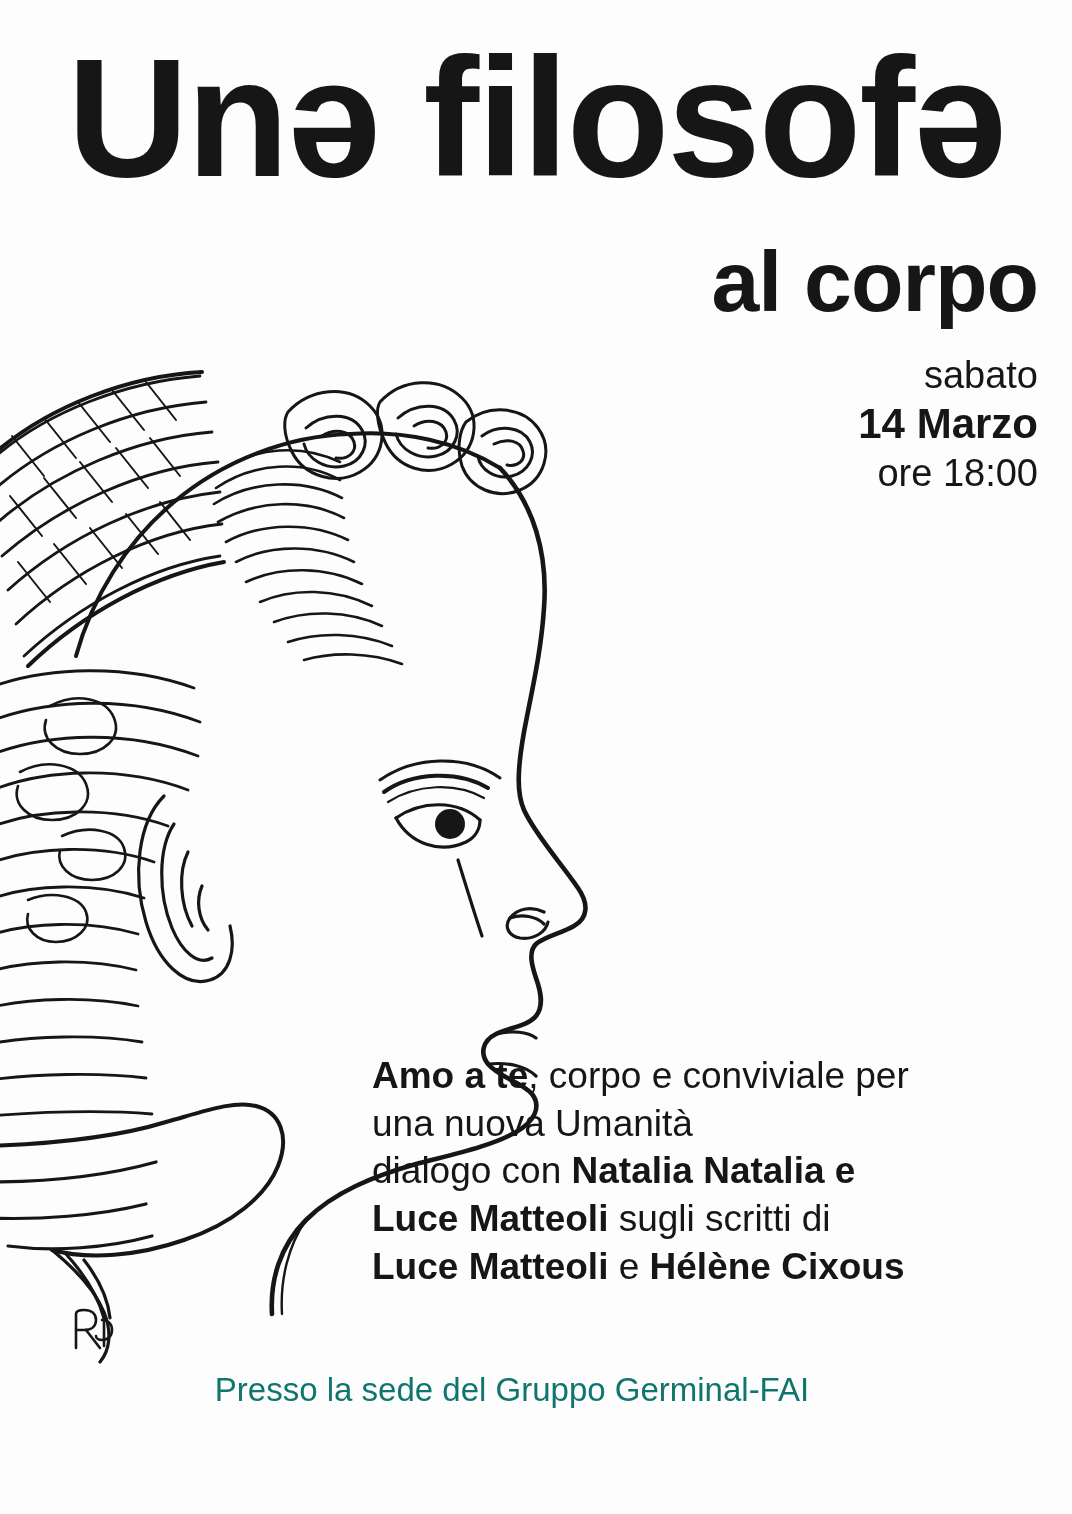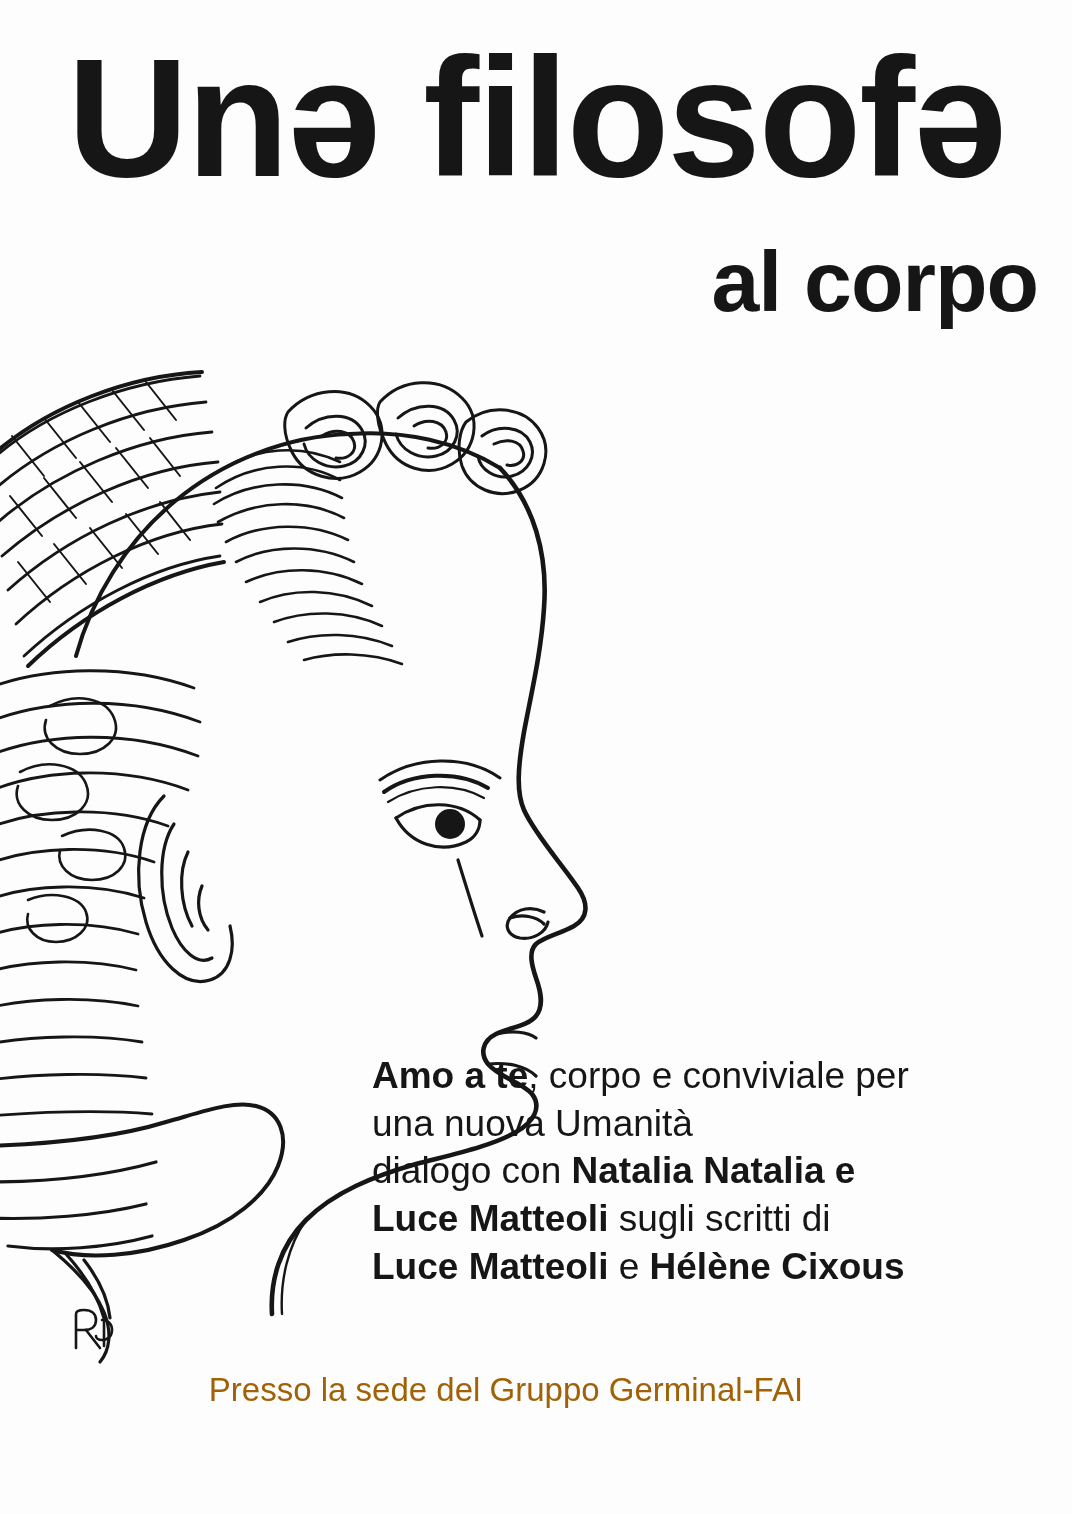--- a/index.html
+++ b/index.html
@@ -92,27 +92,27 @@
     font-size: 37px;
     line-height: 1.29;
     color: #161616;
     font-weight: 400;
   }
   .description b { font-weight: 700; }
 
   
   .footer {
     position: absolute;
-    left: 6px;
+    left: 12px;
     top: 1368px;
     width: 1000px;
     text-align: center;
     font-size: 33px;
     line-height: 1.33;
-    color: #a16207;
+    color: #0f766e;
   }
   .footer div { white-space: nowrap; }
 
   
   .signature {
     position: absolute;
     left: 62px;
     top: 1300px;
     width: 60px;
     height: 60px;
@@ -120,20 +120,25 @@
   }
 </style>
 </head>
 <body>
 
 <div id="poster">
 
   <div class="title-main">Unə filosofə</div>
   <div class="title-sub">al corpo</div>
 
+  <div class="datebox">
+    <div class="weekday">sabato</div>
+    <div class="day">14 Marzo</div>
+    <div class="time">ore 18:00</div>
+  </div>
 
   <div class="illustration">
     <svg viewBox="0 0 640 1130" xmlns="http://www.w3.org/2000/svg" aria-hidden="true">
       <g fill="none" stroke="#161616" stroke-width="3.2" stroke-linecap="round" stroke-linejoin="round">
 
         <path d="M512 232
                  C 546 268, 560 318, 556 372
                  C 553 418, 543 458, 536 496
                  C 530 530, 528 556, 536 574
                  C 548 600, 574 628, 590 652

